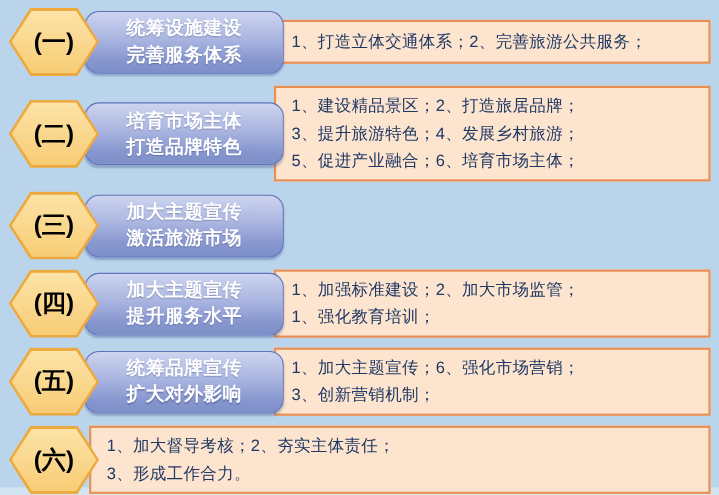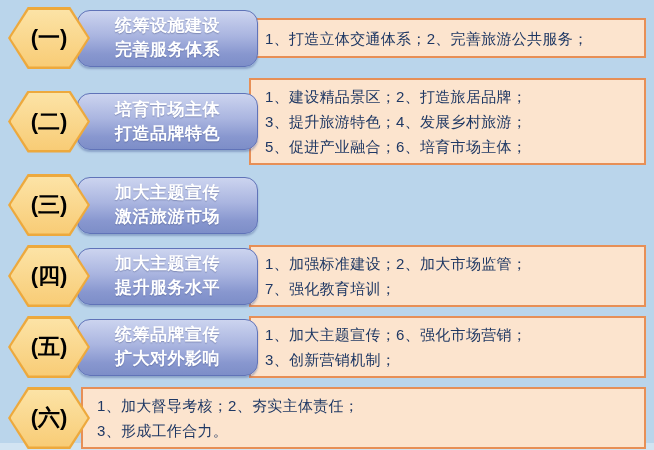--- a/index.html
+++ b/index.html
@@ -161,21 +161,21 @@
       <div class="hex-inner">
         <span class="hex-label">(四)</span>
       </div>
     </div>
     <div class="cat-btn">
       <div class="cat-line">加大主题宣传</div>
       <div class="cat-line">提升服务水平</div>
     </div>
     <div class="detail-box">
           <div class="box-line">1、加强标准建设；2、加大市场监管；</div>
-          <div class="box-line">7、强化教育培训；</div>
+          <div class="box-line">1、强化教育培训；</div>
         </div>
   </div>
 
   <div class="row">
     <div class="hex-outer">
       <div class="hex-inner">
         <span class="hex-label">(五)</span>
       </div>
     </div>
     <div class="cat-btn">

